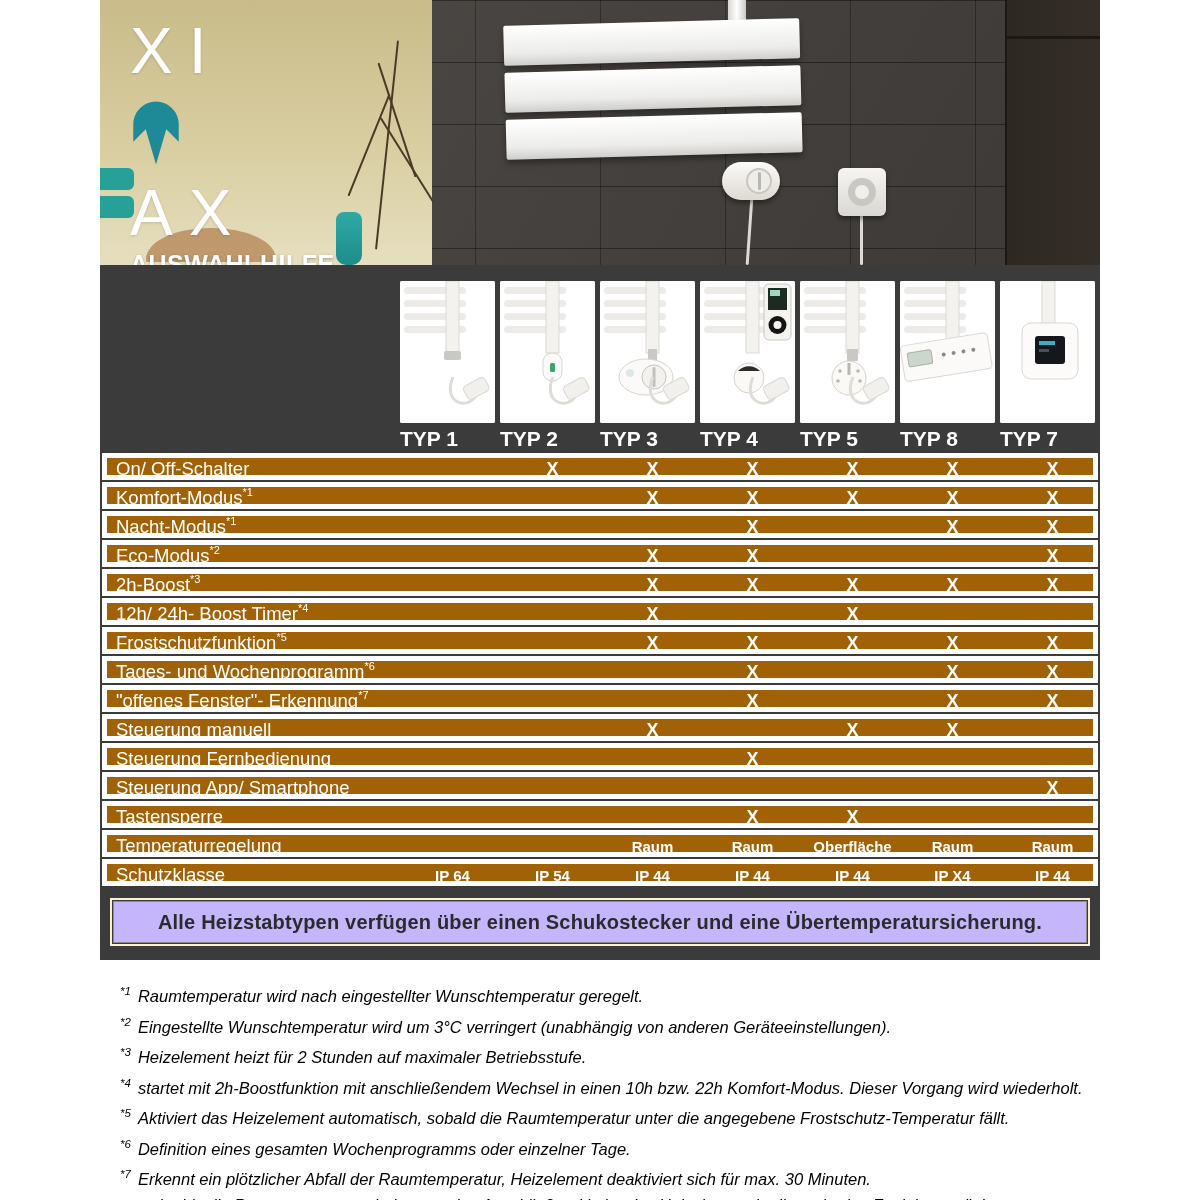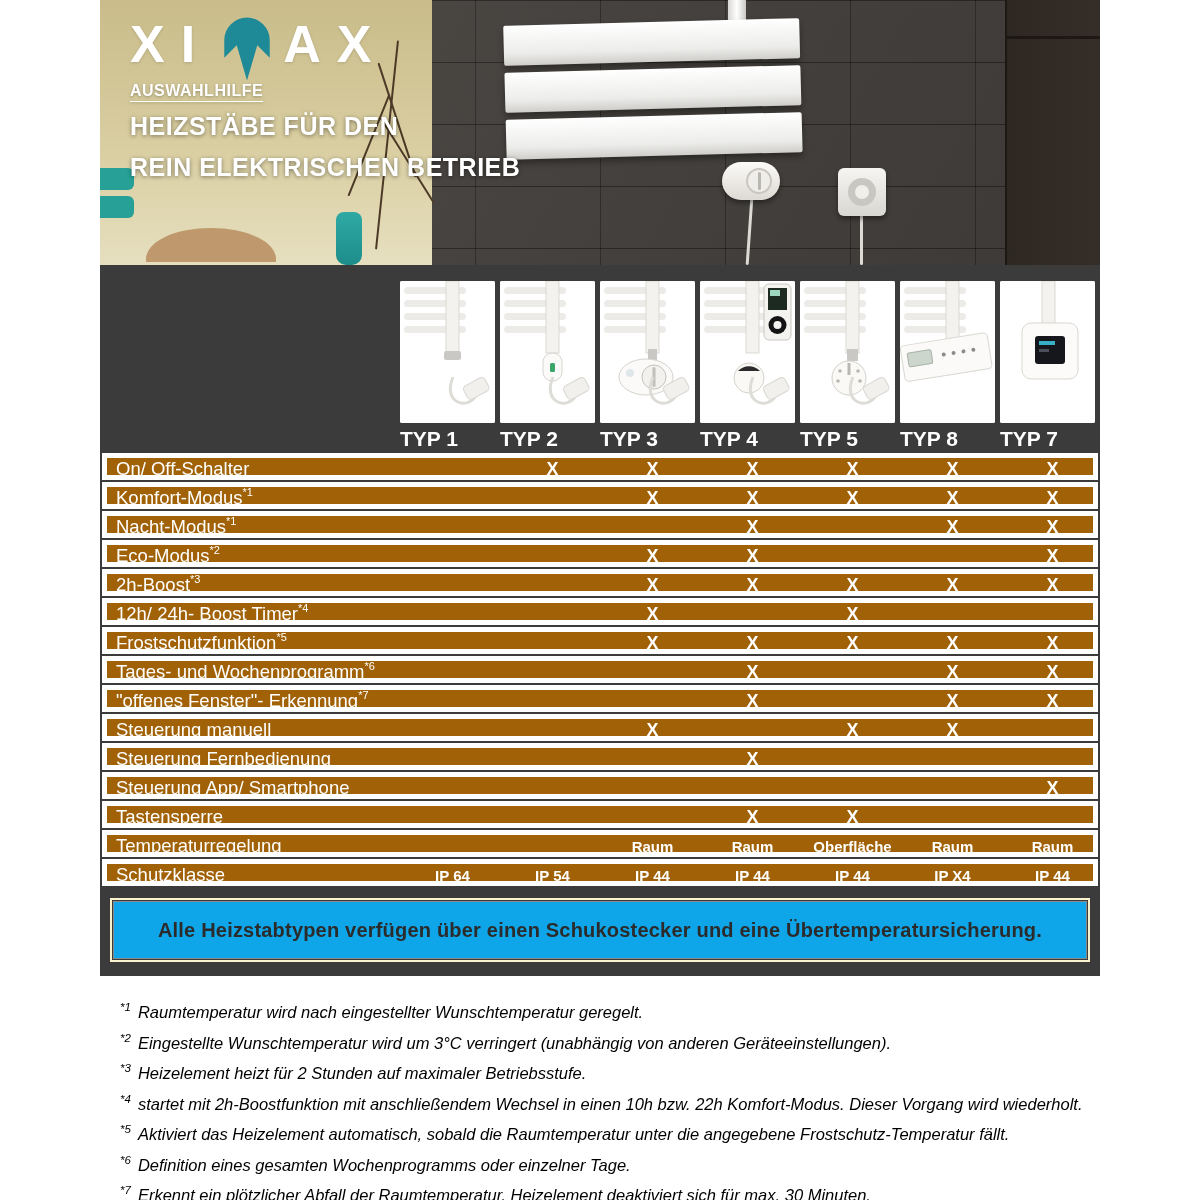--- a/index.html
+++ b/index.html
@@ -40,43 +40,43 @@
             background:linear-gradient(180deg,#f6f5f2,#d9d7d2); box-shadow:0 3px 5px rgba(0,0,0,.4); }
   .socket::before { content:""; position:absolute; left:10px; top:10px; width:28px; height:28px;
                     border-radius:50%; background:#c9c7c2; }
   .socket::after { content:""; position:absolute; left:17px; top:17px; width:14px; height:14px;
                    border-radius:50%; background:#f1efeb; }
   .cabinet { position:absolute; left:905px; top:0; width:95px; height:265px;
              background:linear-gradient(90deg,#2e2823,#352e28); border-left:2px solid #1d1813; }
   .cabinet .seam { position:absolute; left:0; top:36px; width:100%; height:3px; background:#1d1813; }
 
   .hero-text { position:absolute; left:30px; top:14px; z-index:5; color:#fff; }
-  .brand { display:flex; align-items:flex-start; gap:10px; font-size:52px; font-weight:700;
-           letter-spacing:16px; color:#fff; text-shadow:0 1px 3px rgba(0,0,0,.15); }
+  .brand { display:flex; align-items:flex-start; gap:10px; font-size:64px; font-weight:400;
+           letter-spacing:16px; color:#fff; text-shadow:0 1px 3px rgba(0,0,0,.15);flex-direction:column; }
   .brand svg { margin-top:2px; }
-  .eyebrow { font-size:16px; font-weight:700; letter-spacing:.5px;
+  .eyebrow { font-size:25px; font-weight:700; letter-spacing:.5px;
              text-decoration:underline; text-underline-offset:5px; text-shadow:0 1px 3px rgba(0,0,0,.3); }
   .h-line { margin-top:12px; font-size:25px; font-weight:700; letter-spacing:.5px;
             text-shadow:0 1px 4px rgba(0,0,0,.45); }
 
   
   .table-section { background:#3b3b3b; padding:16px 2px 16px 2px; }
   .grid-row { display:grid; grid-template-columns:293px repeat(7,95px); column-gap:5px; align-items:center; }
   .product-cell { width:95px; height:142px; background:#ffffff; border-radius:2px; overflow:hidden; }
   .col-label { color:#fff; font-size:21px; font-weight:700; padding:4px 0 2px 0; }
   .feature-row { display:grid; grid-template-columns:293px repeat(7,95px); column-gap:5px;
                  align-items:center; background:#a16207; border:5px solid #ffffff;
                  margin-bottom:2px; height:27px; }
   .feature-label { color:#fff; font-size:18.5px; padding-left:9px; white-space:nowrap; }
   .feature-label sup { font-size:11px; position:relative; top:-1px; }
   .mark { color:#fff; text-align:center; font-weight:700; font-size:18px; }
   .mark.text { font-size:15px; }
-  .note-banner { margin:14px 10px 0 10px; background:#0ea5e9; border:1px solid #3b3b3b;
+  .note-banner { margin:14px 10px 0 10px; background:#c4b5fd; border:1px solid #3b3b3b;
                  outline:2px solid #fbf3cd; box-shadow:0 0 0 1px #8a8a8a inset;
-                 height:60px; display:flex; align-items:center; justify-content:center; }
+                 height:44px; display:flex; align-items:center; justify-content:center; }
   .note-banner span { font-size:20px; font-weight:700; color:#2b2b2b; letter-spacing:.2px; }
 
   
   .footnotes { padding:18px 0 0 20px; }
   .fn-line { font-style:italic; color:#000000; font-size:16.5px; line-height:26px; }
   .fn-line .fn-marker { font-size:11.5px; vertical-align:super; font-style:italic; margin-right:7px; }
   .fn-cont { padding-left:24px; }
 </style>
 </head>
 <body>

